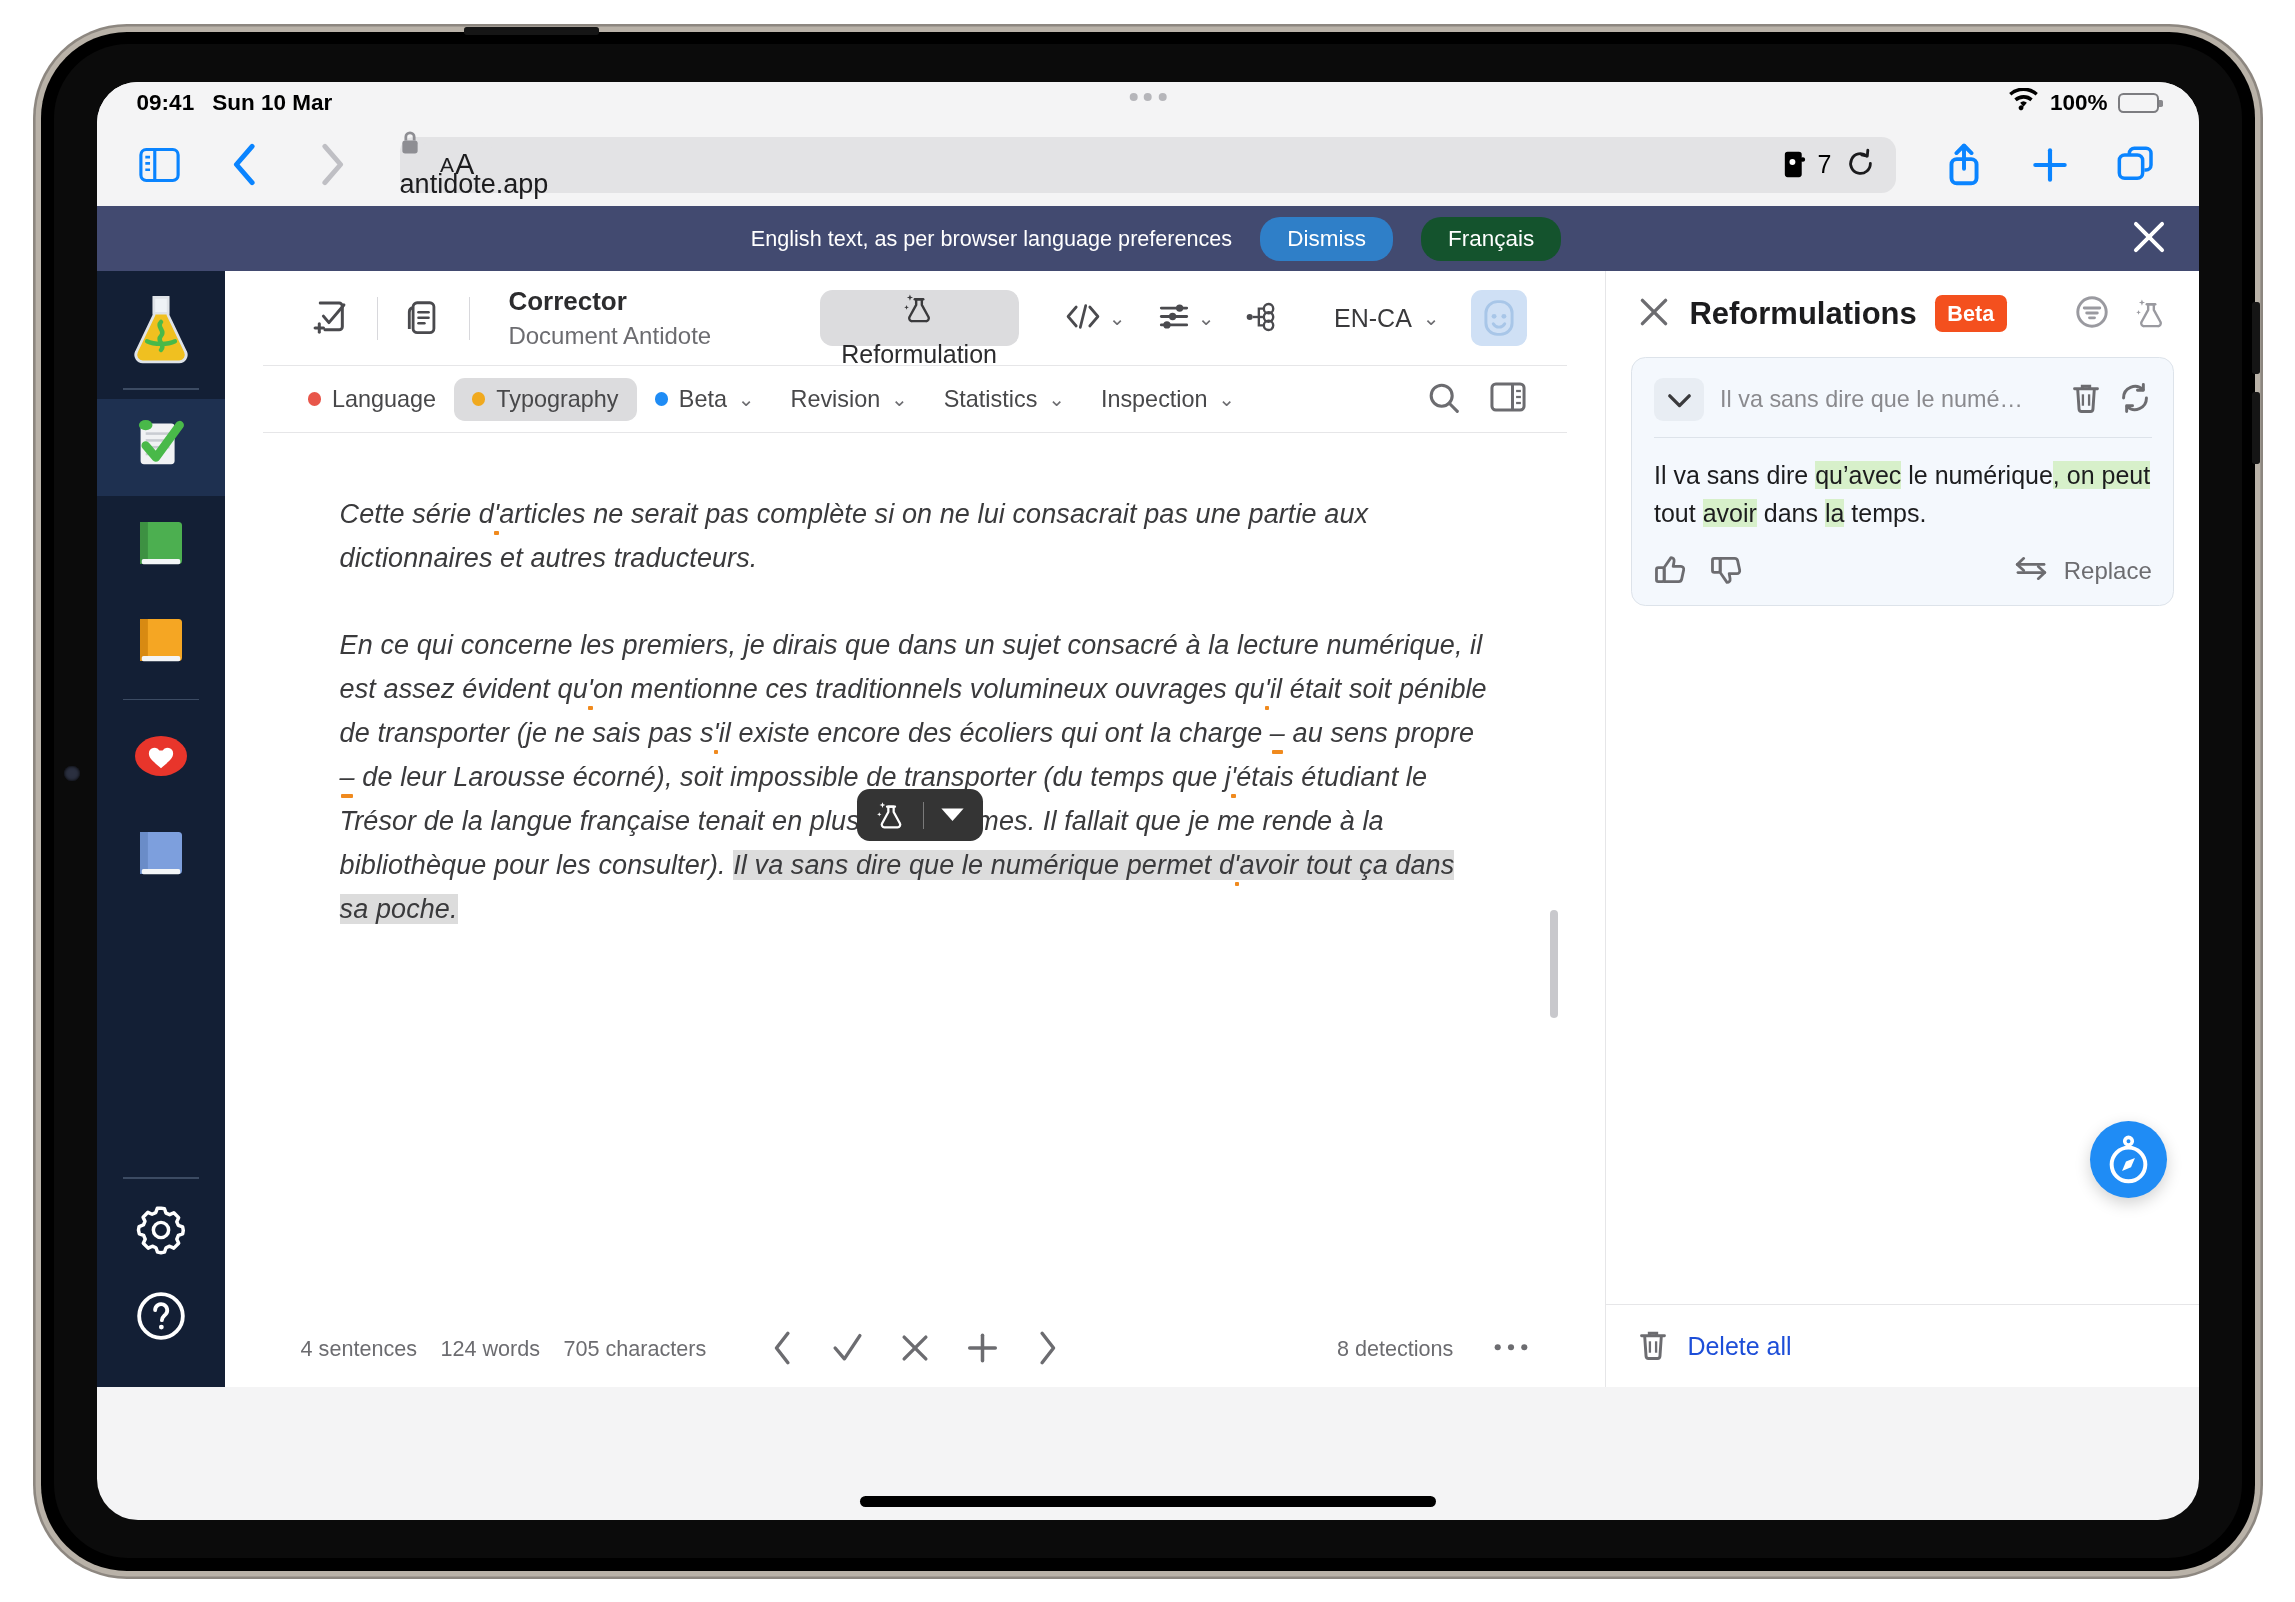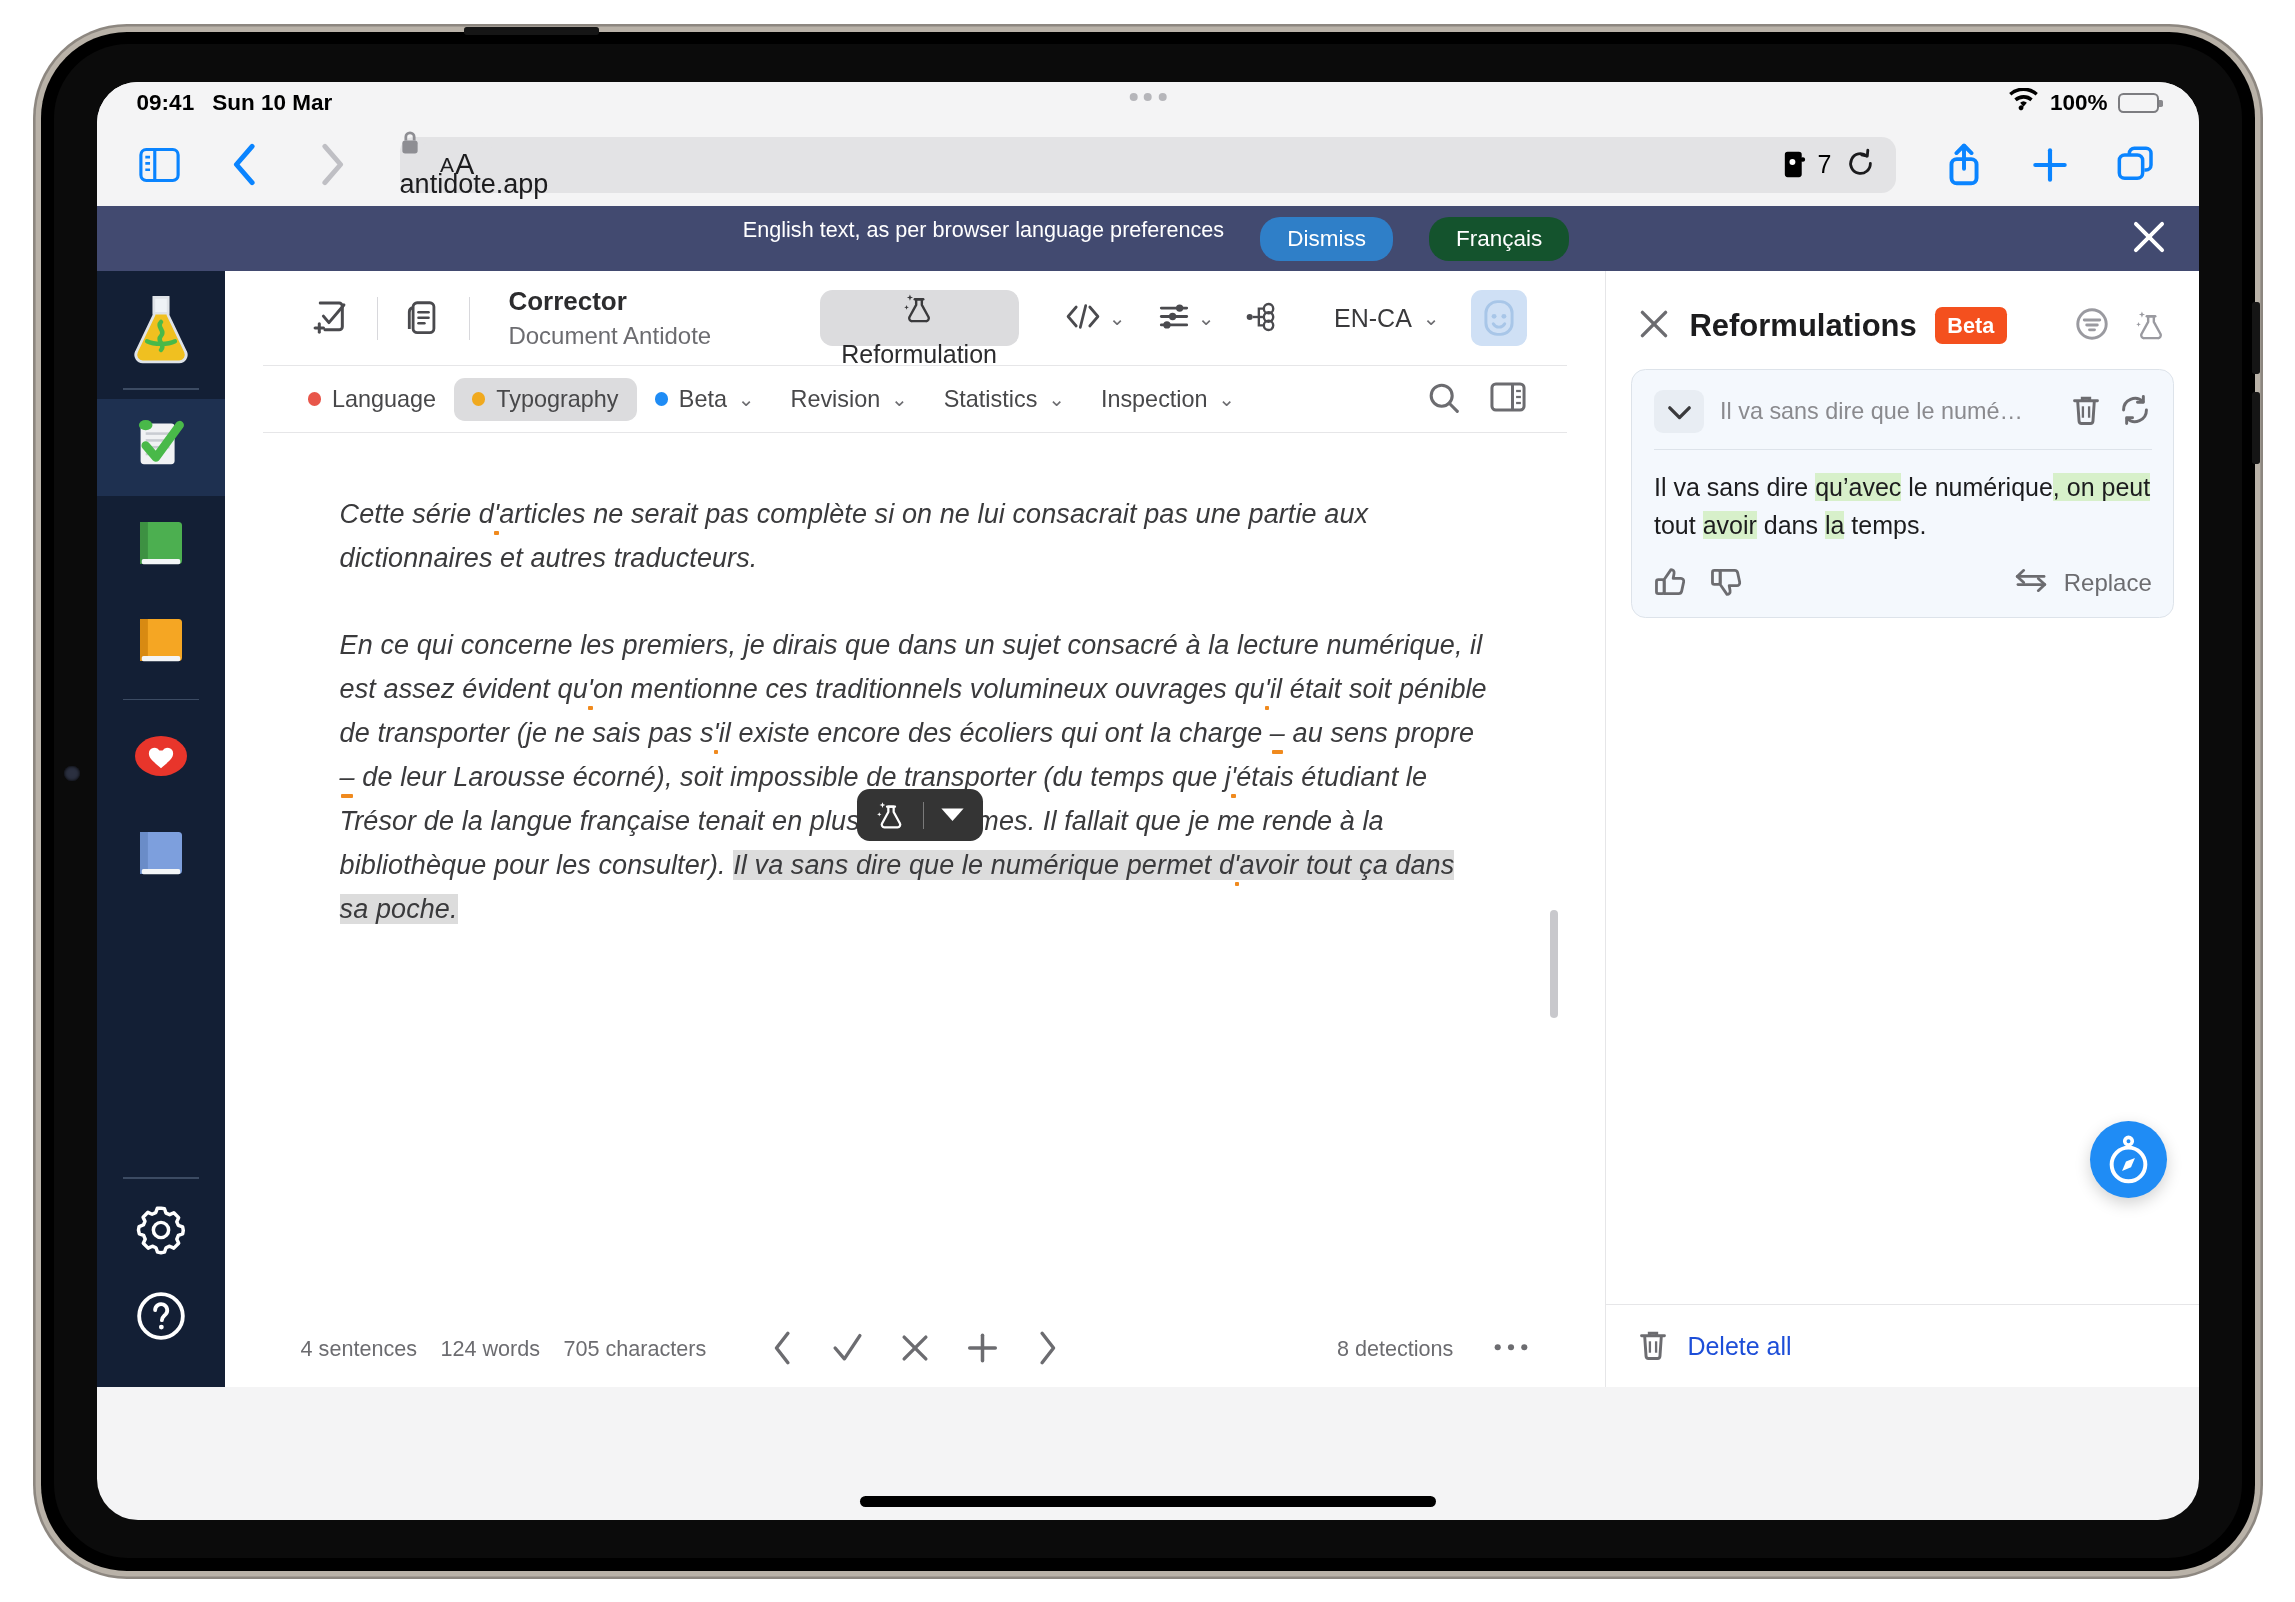--- a/index.html
+++ b/index.html
@@ -95,21 +95,21 @@
   }
   .ext-badge { display: flex; align-items: center; gap: 5.4px; font-size: 25px; color: #000; }
 
   
   #banner {
     height: 65px; background: #424a70; display: flex; align-items: center;
     padding: 0 32px; position: relative;
   }
   #banner .inner {
     position: absolute; left: 16px; right: 0; display: flex;
-    justify-content: center; gap: 36px;
+    align-items: center; justify-content: center; gap: 28px;
   }
   #banner .msg { color: #fff; font-size: 21.6px; }
   .pill { border-radius: 20px; padding: 9px 27px; font-size: 22.5px; color: #fff; }
   .pill.dismiss { background: #2f7fc8; }
   .pill.lang { background: #14532d; }
   #banner-close { margin-left: auto; z-index: 2; }
 
   
   #app { display: flex; height: 1116px; background: #fff; gap: 38px; }
 
@@ -201,21 +201,21 @@
     display: flex; align-items: center; gap: 36px;
   }
   #appstatus .right { margin-left: auto; display: flex; align-items: center; gap: 40px; }
   #appstatus .det { font-size: 21.6px; color: #6c6c70; }
 
   
   #rightpanel {
     width: 594px; background: #fff; border-left: 0.9px solid #e6e6e8;
     display: flex; flex-direction: column; flex-shrink: 0; position: relative;
   }
-  #rp-head { display: flex; align-items: center; padding: 36px 31px 25px 31px; gap: 18px; }
+  #rp-head { display: flex; align-items: center; padding: 24px 31px 25px 31px; gap: 18px; }
   #rp-head .title { font-size: 31px; font-weight: bold; color: #1c1c1e; }
   #beta {
     background: #f4501e; color: #fff; font-size: 21.6px; font-weight: bold;
     padding: 5.4px 12.6px; border-radius: 7.2px;
   }
   #rp-head .hicons { margin-left: auto; display: flex; gap: 25px; }
   #rp-body { flex: 1; padding: 0 25px; position: relative; }
   #card {
     border: 0.9px solid #dde3ea; background: #f4f8fd; border-radius: 14.4px;
     padding: 20px 21.6px 16px 21.6px;

